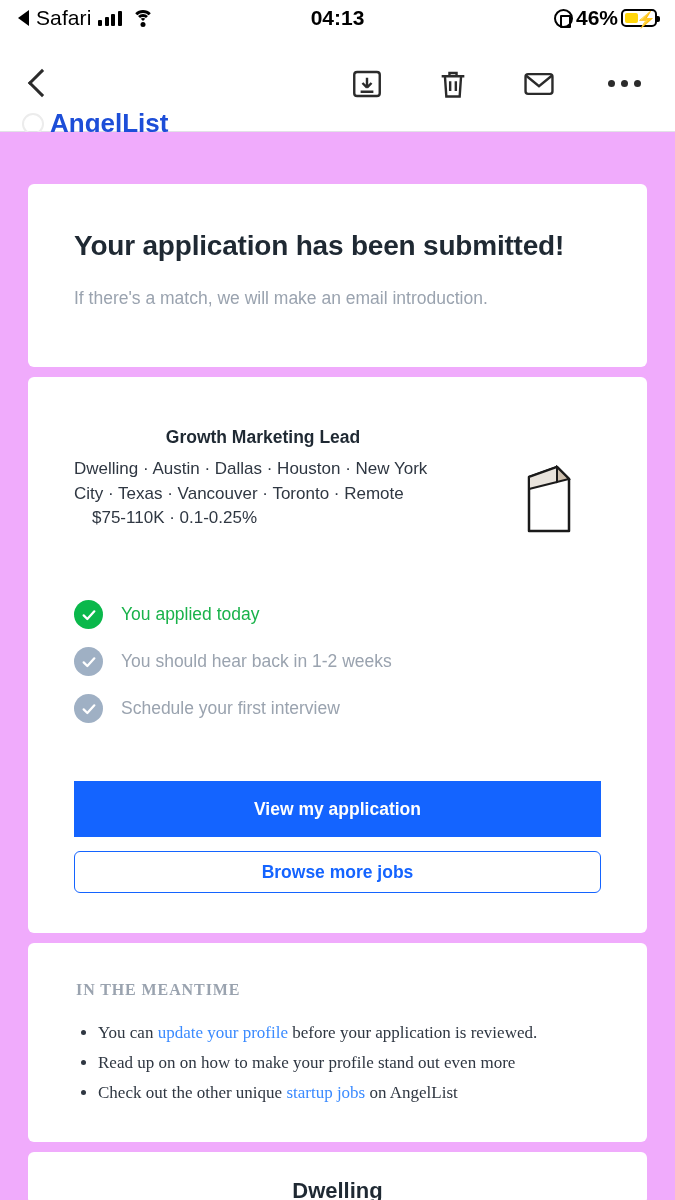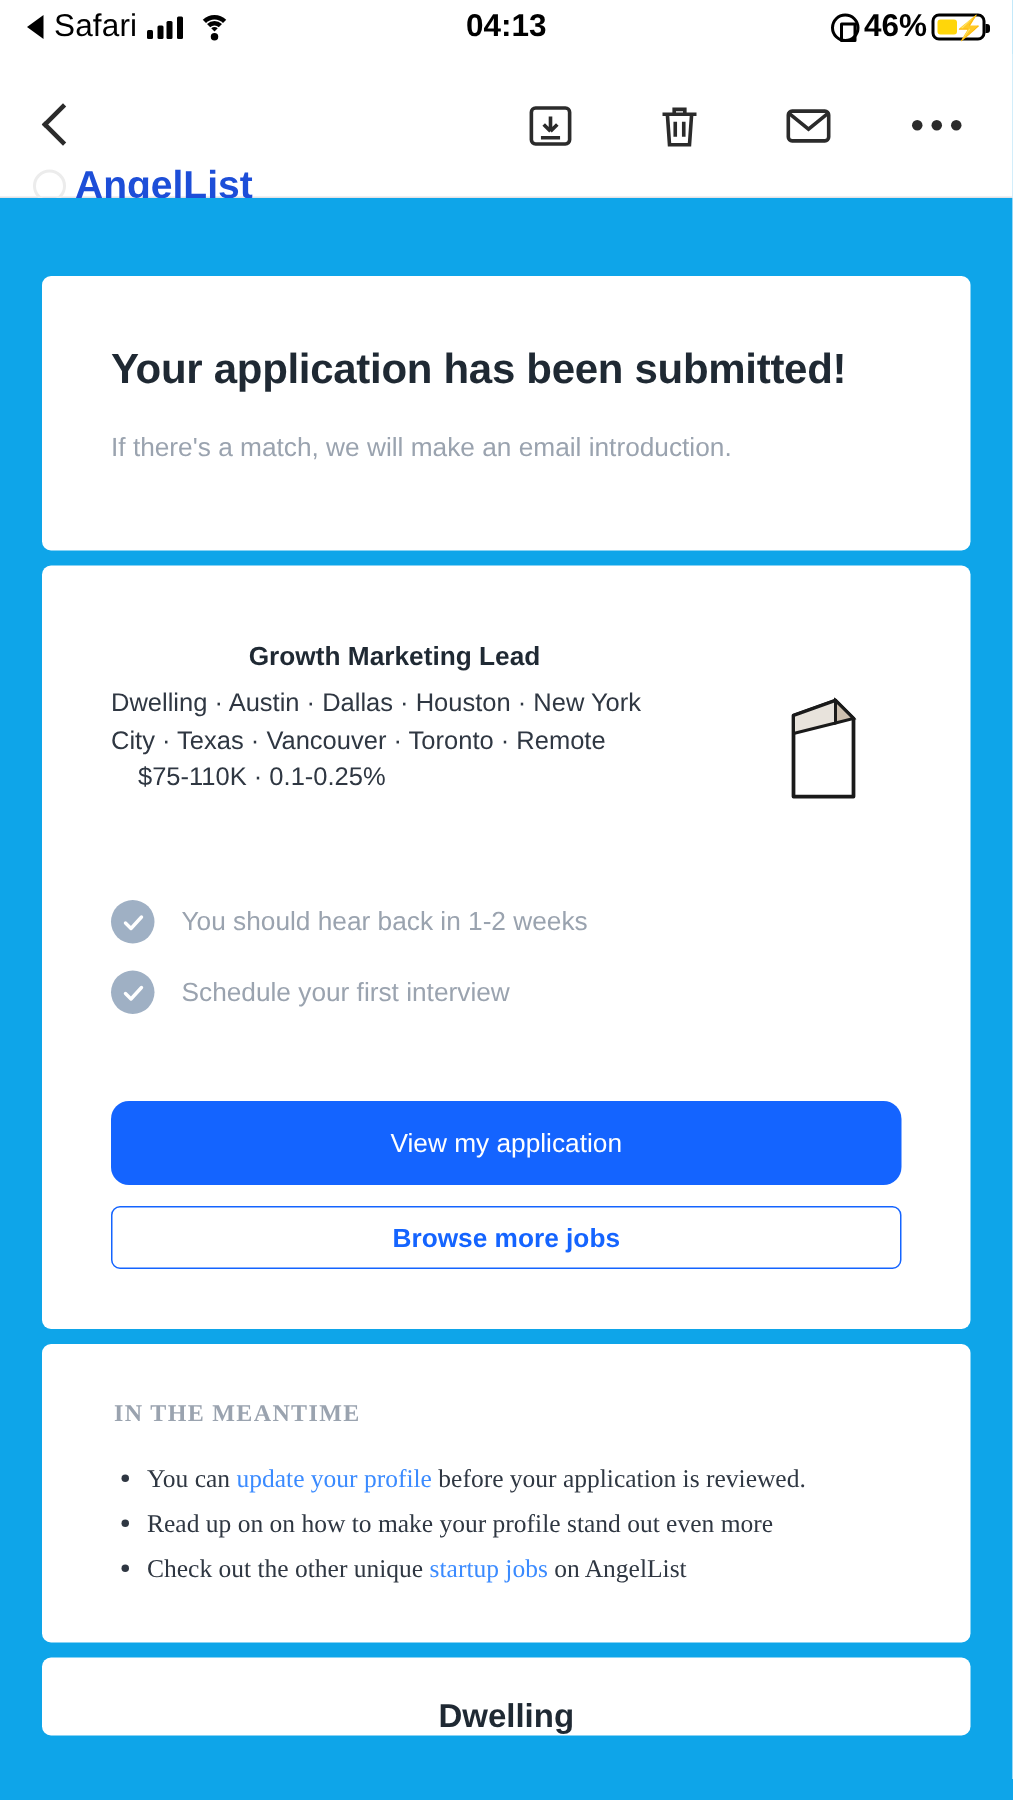--- a/index.html
+++ b/index.html
@@ -108,21 +108,21 @@
     font-size: 26px; font-weight: 700; color: #1d4ed8;
     display: flex; align-items: center; gap: 6px;
   }
   .wm-circle {
     width: 22px; height: 22px; border-radius: 50%; border: 2px solid #ececec;
     display: inline-block;
   }
 
   
   .mail-body {
-    background: #0ea5e9;
+    background: #f0abfc;
     height: calc(1200px - 36px - 96px);
     overflow: hidden;
     position: relative;
   }
   .card {
     background: #fff;
     margin: 0 28px;
     border-radius: 6px;
   }
   .spacer-top { height: 52px; }
@@ -159,22 +159,22 @@
   .tl-check.done { background: #0ab84b; }
   .tl-check.pending { background: #9fb0c4; }
   .tl-check svg { width: 16px; height: 16px; }
   .tl-text { font-size: 17.5px; }
   .tl-text.done { color: #19b24a; }
   .tl-text.pending { color: #9aa3af; }
 
   .btn-wrap { padding: 40px 46px 0 46px; }
   .btn-primary {
     display: block; width: 100%; height: 56px;
-    background: #1464ff; color: #fff; border: none; border-radius: 12px;
-    font-size: 17.5px; font-weight: 400; cursor: pointer;
+    background: #1464ff; color: #fff; border: none; border-radius: 0;
+    font-size: 17.5px; font-weight: 700; cursor: pointer;
     font-family: "Liberation Sans", sans-serif;
   }
   .btn-secondary {
     display: block; width: 100%; height: 42px; margin-top: 14px;
     background: #fff; color: #1464ff; border: 1.5px solid #1464ff;
     border-radius: 6px; font-size: 17.5px; font-weight: 700; cursor: pointer;
     font-family: "Liberation Sans", sans-serif;
   }
 
   .card-meantime { padding: 38px 46px 32px 48px; font-family: Liberation Serif, serif; }
@@ -269,20 +269,28 @@
       <div class="job-pay">$75-110K · 0.1-0.25%</div>
     </div>
 
     <svg class="job-logo" viewBox="0 0 52 68">
       <path d="M6 12 L34 2 L46 14 L46 66 L6 66 Z" fill="#ffffff" stroke="#1a1a1a" stroke-width="2.5" stroke-linejoin="round"></path>
       <path d="M34 2 L46 14 L34 17 Z" fill="#cdbfae" stroke="#1a1a1a" stroke-width="2"></path>
       <path d="M6 12 L34 2 L34 17 L6 24 Z" fill="#e8e3dc" stroke="#1a1a1a" stroke-width="2" stroke-linejoin="round"></path>
     </svg>
 
     <div class="timeline">
+      <div class="tl-row">
+        <span class="tl-check done">
+          <svg viewBox="0 0 24 24" fill="none" stroke="#fff" stroke-width="3.4" stroke-linecap="round" stroke-linejoin="round">
+              <path d="M4 12.5l5.5 5.5L20 6.5"></path>
+            </svg>
+        </span>
+        <span class="tl-text done">You applied today</span>
+      </div>
       <div class="tl-row">
         <span class="tl-check pending">
           <svg viewBox="0 0 24 24" fill="none" stroke="#fff" stroke-width="3.4" stroke-linecap="round" stroke-linejoin="round">
               <path d="M4 12.5l5.5 5.5L20 6.5"></path>
             </svg>
         </span>
         <span class="tl-text pending">You should hear back in 1-2 weeks</span>
       </div>
       <div class="tl-row">
         <span class="tl-check pending">

